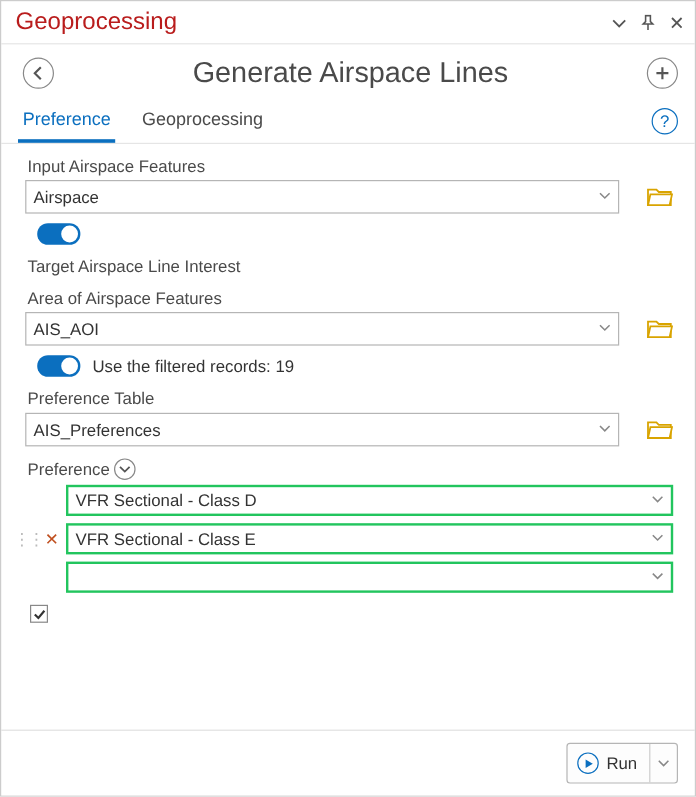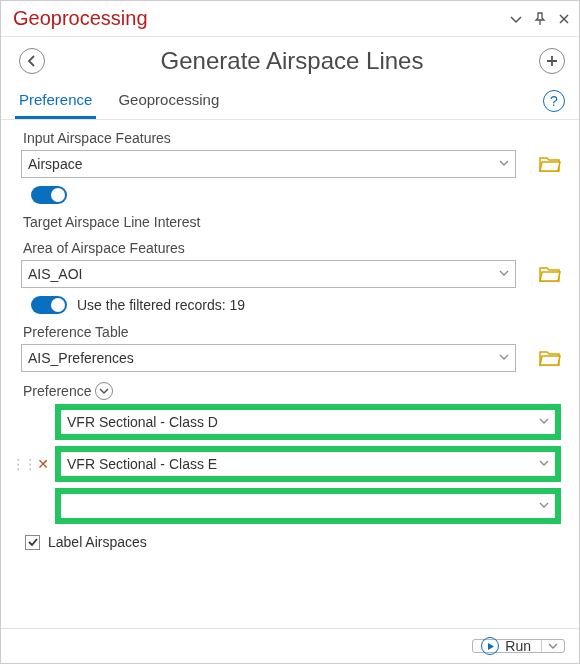--- a/index.html
+++ b/index.html
@@ -204,22 +204,22 @@
     cursor: grab;
   }
   .remove-x {
     color: #c05020;
     font-size: 14px;
     cursor: pointer;
     padding: 0 2px;
   }
   .multi-input {
     flex: 1;
-    height: 36px;
-    border: 6px solid #22c55e;
+    height: 26px;
+    border: 2px solid #22c55e;
     padding: 0 6px;
     font-size: 14px;
     color: #333;
     background: #fff;
     display: flex;
     align-items: center;
     justify-content: space-between;
     cursor: pointer;
   }
   .multi-input .chev {
@@ -263,21 +263,21 @@
     border-top: 1px solid #e0e0e0;
     padding: 10px 14px;
     display: flex;
     justify-content: flex-end;
   }
   .run-btn {
     display: inline-flex;
     align-items: center;
     border: 1px solid #b5b5b5;
     border-radius: 3px;
-    height: 14px;
+    height: 34px;
     padding: 0 0 0 8px;
     cursor: pointer;
     background: #fdfdfd;
     gap: 6px;
     text-align: right;
   }
   .run-play {
     width: 18px;
     height: 18px;
     border: 1.5px solid #0b6fbf;
@@ -469,21 +469,20 @@
         </div>
       </div>
     </div>
 
     <div class="checkbox-row">
       <span class="cb">
         <svg width="12" height="12" viewBox="0 0 12 12">
             <path d="M2 6 L5 9 L10 3" fill="none" stroke="#333" stroke-width="1.8"></path>
           </svg>
       </span>
-      <span>Label Airspaces</span>
     </div>
 
   </div>
 
   <div class="footer">
     <div class="run-btn">
       <span class="run-play">
         <svg width="9" height="9" viewBox="0 0 9 9">
             <path d="M2 1 L8 4.5 L2 8 z" fill="#0b6fbf"></path>
           </svg>

